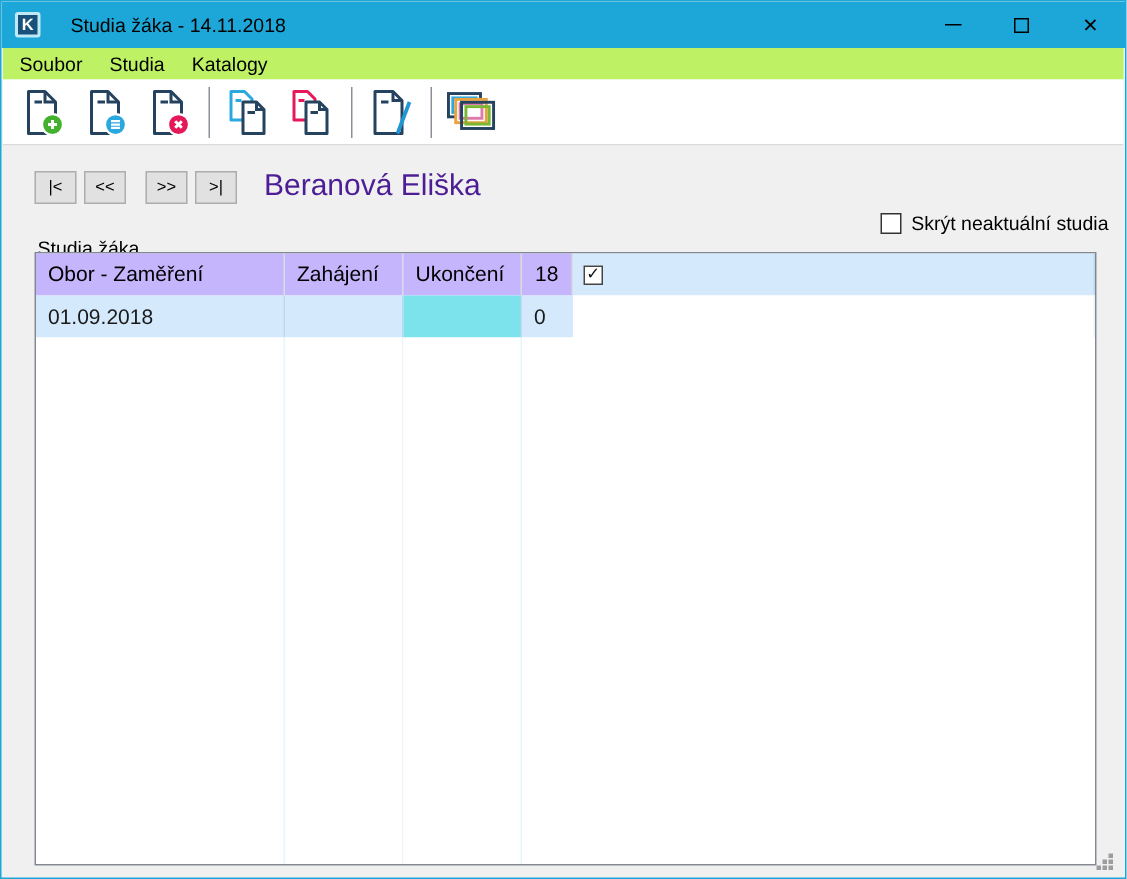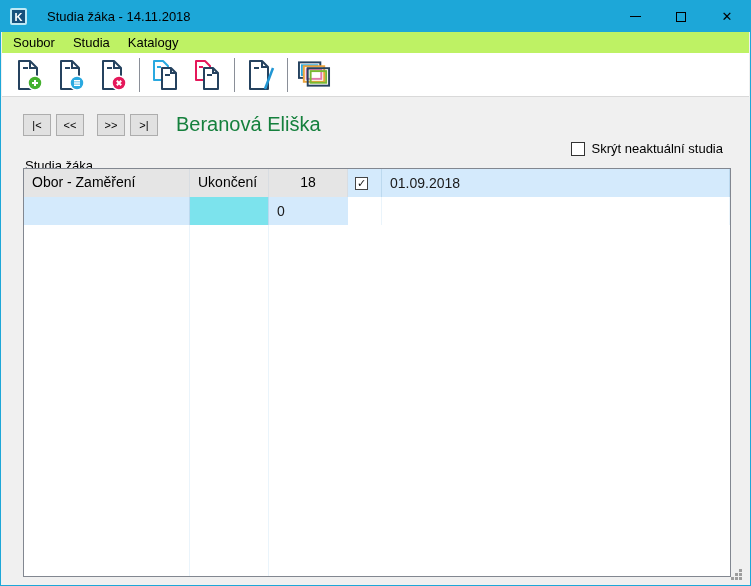--- a/index.html
+++ b/index.html
@@ -31,31 +31,31 @@
   .tool-btn:first-child { margin-left:6px; }
   .tool-sep { width:1px; height:34px; background:#8a8f98; margin:0 5px; }
 
   
   .content { position:absolute; left:1px; top:96px; right:1px; bottom:1px; background:#f0f0f0; }
 
   .nav-row { position:absolute; left:21px; top:16px; display:flex; align-items:center; }
   .nav-btn { width:28px; height:22px; background:#e1e1e1; border:1px solid #adadad; font-size:11px; color:#000;
              display:flex; align-items:center; justify-content:center; margin-right:5px; font-family:"Liberation Sans",sans-serif; }
   .nav-btn.gap { margin-right:13px; }
-  .student-name { font-size:20px; color:#15803d; margin-left:13px; white-space:nowrap; }
+  .student-name { font-size:20px; color:#4c1d95; margin-left:13px; white-space:nowrap; }
 
   .section-label { position:absolute; left:23px; top:61px; font-size:13px; color:#000; }
-  .filter-group { position:absolute; right:26px; top:44px; display:flex; align-items:flex-end; }
+  .filter-group { position:absolute; right:10px; top:44px; display:flex; align-items:flex-end; }
   .filter-box { width:14px; height:14px; background:#fff; border:1px solid #333; margin-right:6px; }
   .filter-label { font-size:13px; color:#000; }
 
   
   .table { position:absolute; left:21px; top:71px; width:708px; height:409px; background:#fff; border:1px solid #828790;
            display:grid; grid-template-columns:166px 79px 79px 34px 1fr; grid-template-rows:28px 28px 1fr; font-size:14px; }
-  .th { line-height:27px; padding-left:8px; color:#000; border-right:1px solid #d8dde2; background:#e5e5e5; white-space:nowrap; overflow:hidden; }
+  .th { line-height:27px; padding-left:8px; color:#000; border-right:1px solid #d8dde2; background:#c4b5fd; white-space:nowrap; overflow:hidden; }
   .th.center { text-align:center; padding-left:0; }
   .th.last { border-right:none; }
   .td { line-height:28px; padding-left:8px; background:#d4eafc; border-right:1px solid #bcd9ef; white-space:nowrap; overflow:hidden; }
   .td.last { border-right:none; }
   .td.first { display:flex; align-items:center; padding-left:7px; }
   .row-checkbox { width:13px; height:13px; background:#fff; border:1px solid #454545; margin-right:6px;
                   display:flex; align-items:center; justify-content:center; font-size:11px; line-height:1; color:#111; }
   .td.age { background:#7ce3ed; padding:0; }
   .filler { background:#fff; border-right:1px solid #eaf4fb; }
   .filler.last { border-right:none; }
@@ -178,20 +178,21 @@
     <div class="section-label">Studia žáka</div>
 
     <div class="filter-group">
       <div class="filter-box"></div>
       <span class="filter-label">Skrýt neaktuální studia</span>
     </div>
 
     <div class="table">
 
       <div class="th">Obor - Zaměření</div>
+      <div class="th">Zahájení</div>
       <div class="th">Ukončení</div>
       <div class="th center">18</div>
 
       <div class="td first">
         <span class="row-checkbox">✓</span>
       </div>
       <div class="td">01.09.2018</div>
       <div class="td"></div>
       <div class="td age"></div>
       <div class="td last">0</div>

